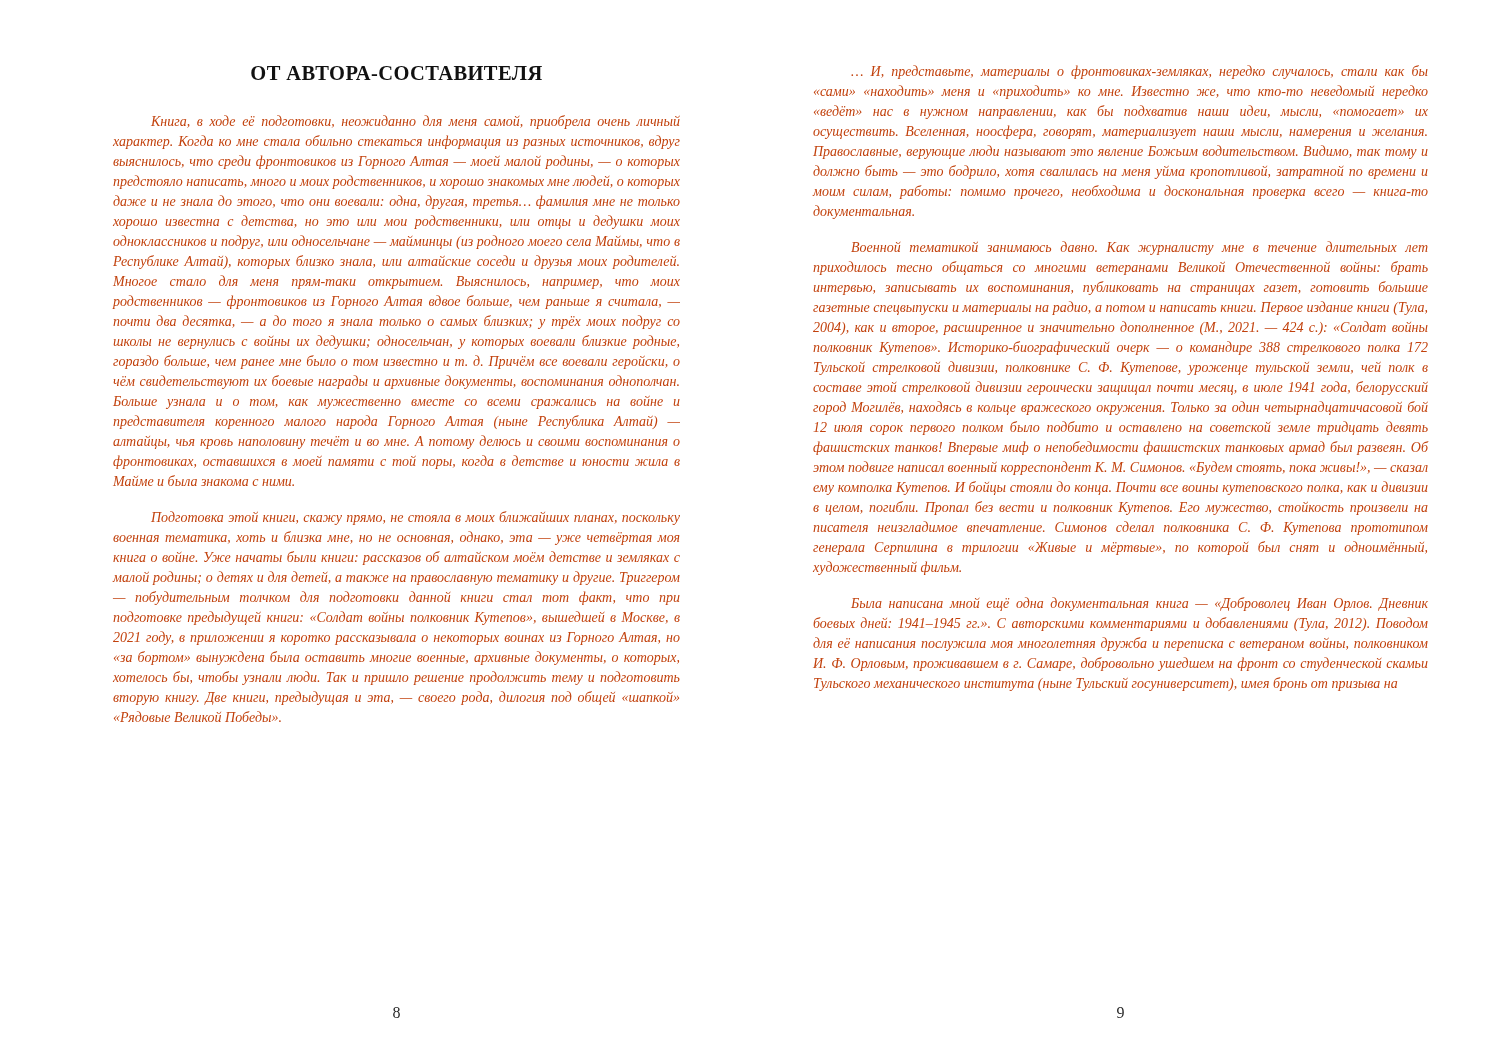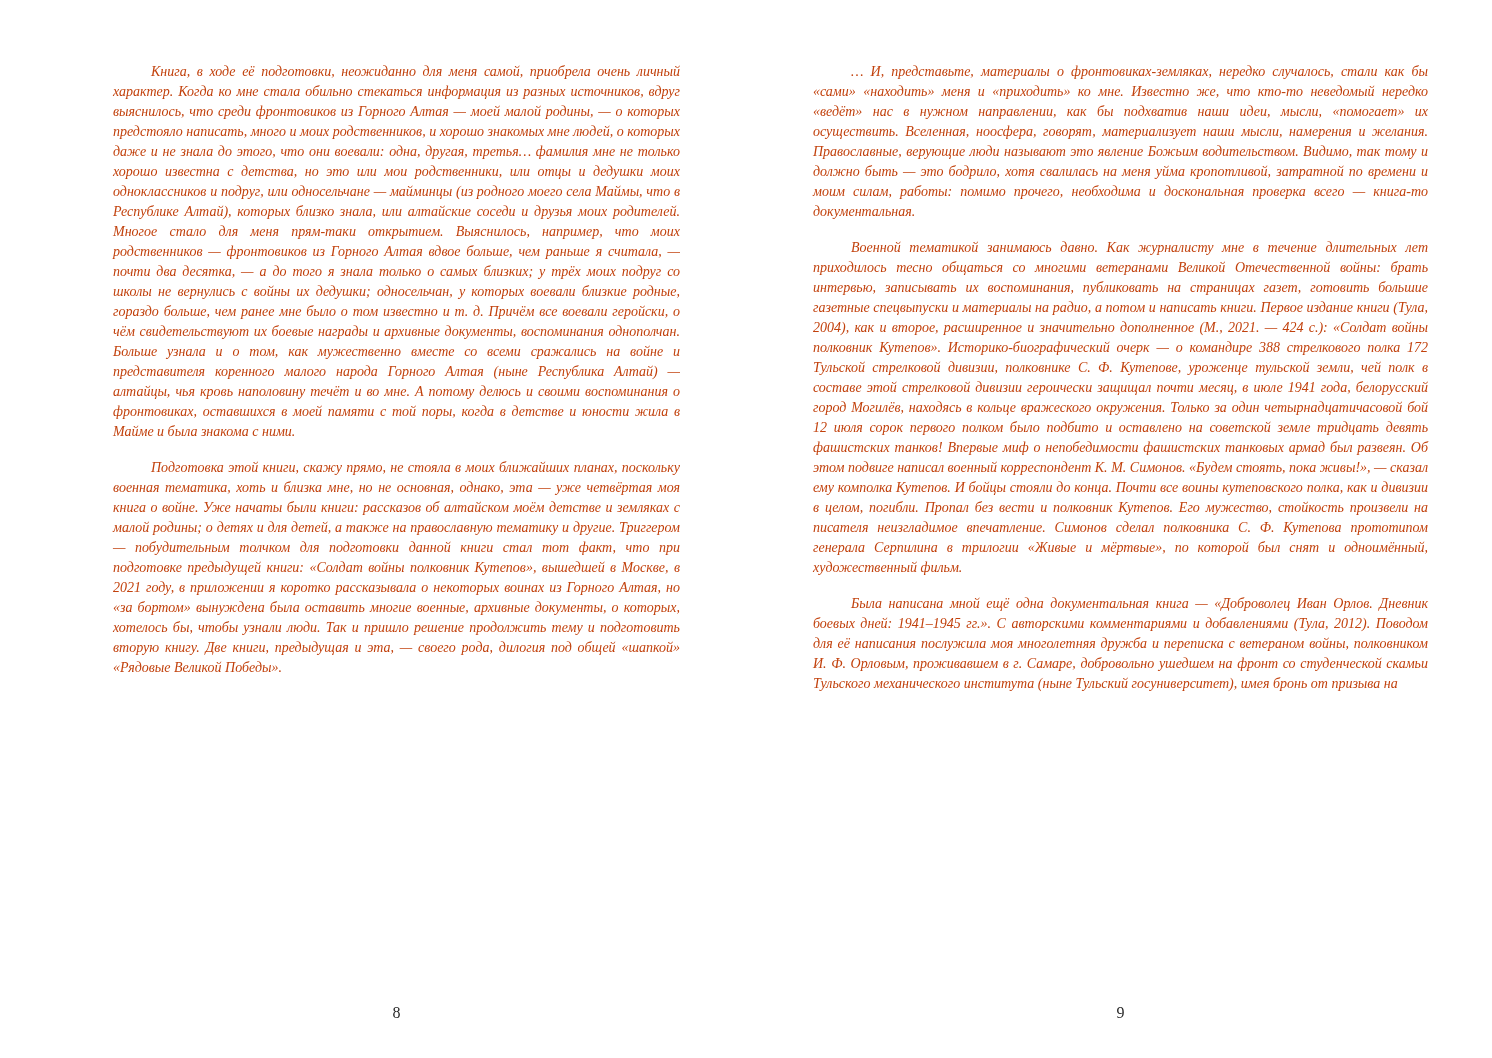--- a/index.html
+++ b/index.html
@@ -83,20 +83,21 @@
   .page-left .folio  { left: 113px; right: 66px; }
   .page-right .folio { left: 67px;  right: 64px; }
 </style>
 </head>
 <body>
 
 <div class="spread">
 
   <div class="page page-left">
     <div class="page-body">
+      <h1 class="page-title">ОТ АВТОРА-СОСТАВИТЕЛЯ</h1>
       <p class="para">Книга, в ходе её подготовки, неожиданно для меня самой, приобрела очень личный характер. Когда ко мне стала обильно стекаться информация из разных источников, вдруг выяснилось, что среди фронтовиков из Горного Алтая — моей малой родины, — о которых предстояло написать, много и моих родственников, и хорошо знакомых мне людей, о которых даже и не знала до этого, что они воевали: одна, другая, третья… фамилия мне не только хорошо известна с детства, но это или мои родственники, или отцы и дедушки моих одноклассников и подруг, или односельчане — майминцы (из родного моего села Маймы, что в Республике Алтай), которых близко знала, или алтайские соседи и друзья моих родителей. Многое стало для меня прям-таки открытием. Выяснилось, например, что моих родственников — фронтовиков из Горного Алтая вдвое больше, чем раньше я считала, — почти два десятка, — а до того я знала только о самых близких; у трёх моих подруг со школы не вернулись с войны их дедушки; односельчан, у которых воевали близкие родные, гораздо больше, чем ранее мне было о том известно и т. д. Причём все воевали геройски, о чём свидетельствуют их боевые награды и архивные документы, воспоминания однополчан. Больше узнала и о том, как мужественно вместе со всеми сражались на войне и представителя коренного малого народа Горного Алтая (ныне Республика Алтай) — алтайцы, чья кровь наполовину течёт и во мне. А потому делюсь и своими воспоминания о фронтовиках, оставшихся в моей памяти с той поры, когда в детстве и юности жила в Майме и была знакома с ними.</p>
       <p class="para">Подготовка этой книги, скажу прямо, не стояла в моих ближайших планах, поскольку военная тематика, хоть и близка мне, но не основная, однако, эта — уже четвёртая моя книга о войне. Уже начаты были книги: рассказов об алтайском моём детстве и земляках с малой родины; о детях и для детей, а также на православную тематику и другие. Триггером — побудительным толчком для подготовки данной книги стал тот факт, что при подготовке предыдущей книги: «Солдат войны полковник Кутепов», вышедшей в Москве, в 2021 году, в приложении я коротко рассказывала о некоторых воинах из Горного Алтая, но «за бортом» вынуждена была оставить многие военные, архивные документы, о которых, хотелось бы, чтобы узнали люди. Так и пришло решение продолжить тему и подготовить вторую книгу. Две книги, предыдущая и эта, — своего рода, дилогия под общей «шапкой» «Рядовые Великой Победы».</p>
     </div>
     <div class="folio">8</div>
   </div>
 
   <div class="page page-right">
     <div class="page-body">
       <p class="para">… И, представьте, материалы о фронтовиках-земляках, нередко случалось, стали как бы «сами» «находить» меня и «приходить» ко мне. Известно же, что кто-то неведомый нередко «ведёт» нас в нужном направлении, как бы подхватив наши идеи, мысли, «помогает» их осуществить. Вселенная, ноосфера, говорят, материализует наши мысли, намерения и желания. Православные, верующие люди называют это явление Божьим водительством. Видимо, так тому и должно быть — это бодрило, хотя свалилась на меня уйма кропотливой, затратной по времени и моим силам, работы: помимо прочего, необходима и доскональная проверка всего — книга-то документальная.</p>
       <p class="para">Военной тематикой занимаюсь давно. Как журналисту мне в течение длительных лет приходилось тесно общаться со многими ветеранами Великой Отечественной войны: брать интервью, записывать их воспоминания, публиковать на страницах газет, готовить большие газетные спецвыпуски и материалы на радио, а потом и написать книги. Первое издание книги (Тула, 2004), как и второе, расширенное и значительно дополненное (М., 2021. — 424 с.): «Солдат войны полковник Кутепов». Историко-биографический очерк — о командире 388 стрелкового полка 172 Тульской стрелковой дивизии, полковнике С. Ф. Кутепове, уроженце тульской земли, чей полк в составе этой стрелковой дивизии героически защищал почти месяц, в июле 1941 года, белорусский город Могилёв, находясь в кольце вражеского окружения. Только за один четырнадцатичасовой бой 12 июля сорок первого полком было подбито и оставлено на советской земле тридцать девять фашистских танков! Впервые миф о непобедимости фашистских танковых армад был развеян. Об этом подвиге написал военный корреспондент К. М. Симонов. «Будем стоять, пока живы!», — сказал ему комполка Кутепов. И бойцы стояли до конца. Почти все воины кутеповского полка, как и дивизии в целом, погибли. Пропал без вести и полковник Кутепов. Его мужество, стойкость произвели на писателя неизгладимое впечатление. Симонов сделал полковника С. Ф. Кутепова прототипом генерала Серпилина в трилогии «Живые и мёртвые», по которой был снят и одноимённый, художественный фильм.</p>

